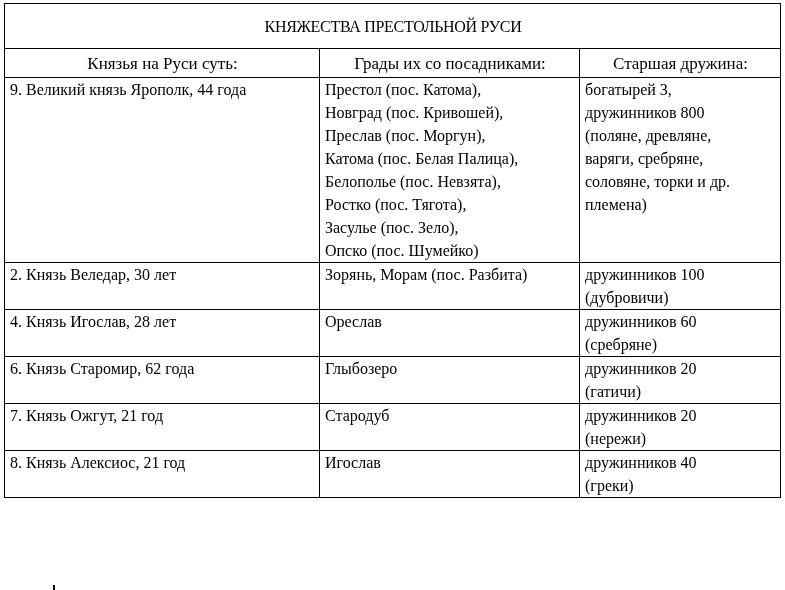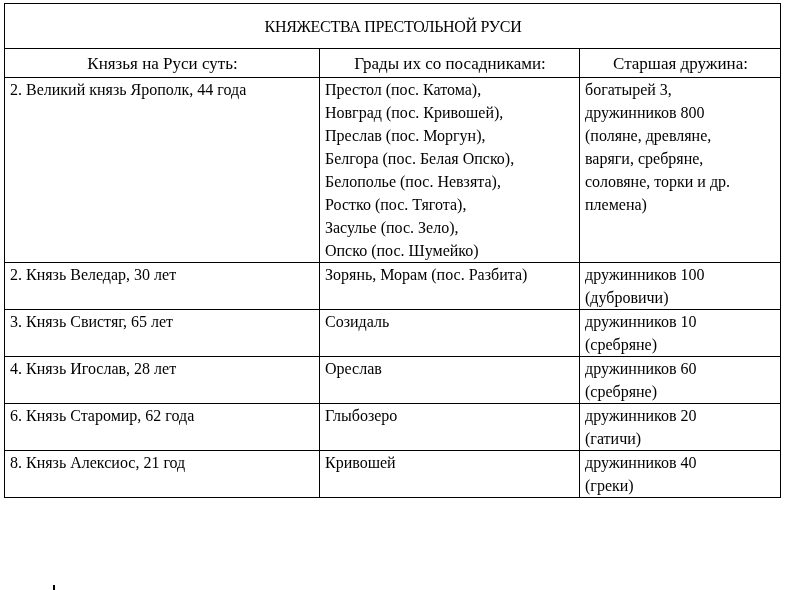--- a/index.html
+++ b/index.html
@@ -72,27 +72,27 @@
     <td class="title-cell" colspan="3">КНЯЖЕСТВА ПРЕСТОЛЬНОЙ РУСИ</td>
   </tr>
   <tr class="col-head">
     <td>Князья на Руси суть:</td>
     <td>Грады их со посадниками:</td>
     <td>Старшая дружина:</td>
   </tr>
 
   <tr class="row-tall">
     <td>
-      <span class="line">2. Великий князь Ярополк, 44 года</span>
+      <span class="line">9. Великий князь Ярополк, 44 года</span>
     </td>
     <td>
       <span class="line">Престол (пос. Катома),</span>
       <span class="line">Новград (пос. Кривошей),</span>
       <span class="line">Преслав (пос. Моргун),</span>
-      <span class="line">Белгора (пос. Белая Опско),</span>
+      <span class="line">Катома (пос. Белая Палица),</span>
       <span class="line">Белополье (пос. Невзята),</span>
       <span class="line">Ростко (пос. Тягота),</span>
       <span class="line">Засулье (пос. Зело),</span>
       <span class="line">Опско (пос. Шумейко)</span>
     </td>
     <td>
       <span class="line">богатырей 3,</span>
       <span class="line">дружинников 800</span>
       <span class="line">(поляне, древляне,</span>
       <span class="line">варяги, сребряне,</span>
@@ -107,32 +107,20 @@
     </td>
     <td>
       <span class="line">Зорянь, Морам (пос. Разбита)</span>
     </td>
     <td>
       <span class="line">дружинников 100</span>
       <span class="line">(дубровичи)</span>
     </td>
   </tr>
 
-  <tr class="row-std">
-    <td>
-      <span class="line">3. Князь Свистяг, 65 лет</span>
-    </td>
-    <td>
-      <span class="line">Созидаль</span>
-    </td>
-    <td>
-      <span class="line">дружинников 10</span>
-      <span class="line">(сребряне)</span>
-    </td>
-  </tr>
 
   <tr class="row-std">
     <td>
       <span class="line">4. Князь Игослав, 28 лет</span>
     </td>
     <td>
       <span class="line">Ореслав</span>
     </td>
     <td>
       <span class="line">дружинников 60</span>
@@ -147,27 +135,39 @@
     </td>
     <td>
       <span class="line">Глыбозеро</span>
     </td>
     <td>
       <span class="line">дружинников 20</span>
       <span class="line">(гатичи)</span>
     </td>
   </tr>
 
+  <tr class="row-std">
+    <td>
+      <span class="line">7. Князь Ожгут, 21 год</span>
+    </td>
+    <td>
+      <span class="line">Стародуб</span>
+    </td>
+    <td>
+      <span class="line">дружинников 20</span>
+      <span class="line">(нережи)</span>
+    </td>
+  </tr>
 
   <tr class="row-std">
     <td>
       <span class="line">8. Князь Алексиос, 21 год</span>
     </td>
     <td>
-      <span class="line">Кривошей</span>
+      <span class="line">Игослав</span>
     </td>
     <td>
       <span class="line">дружинников 40</span>
       <span class="line">(греки)</span>
     </td>
   </tr>
 </tbody>
   </table>
 
 <div class="cursor-mark"></div>

